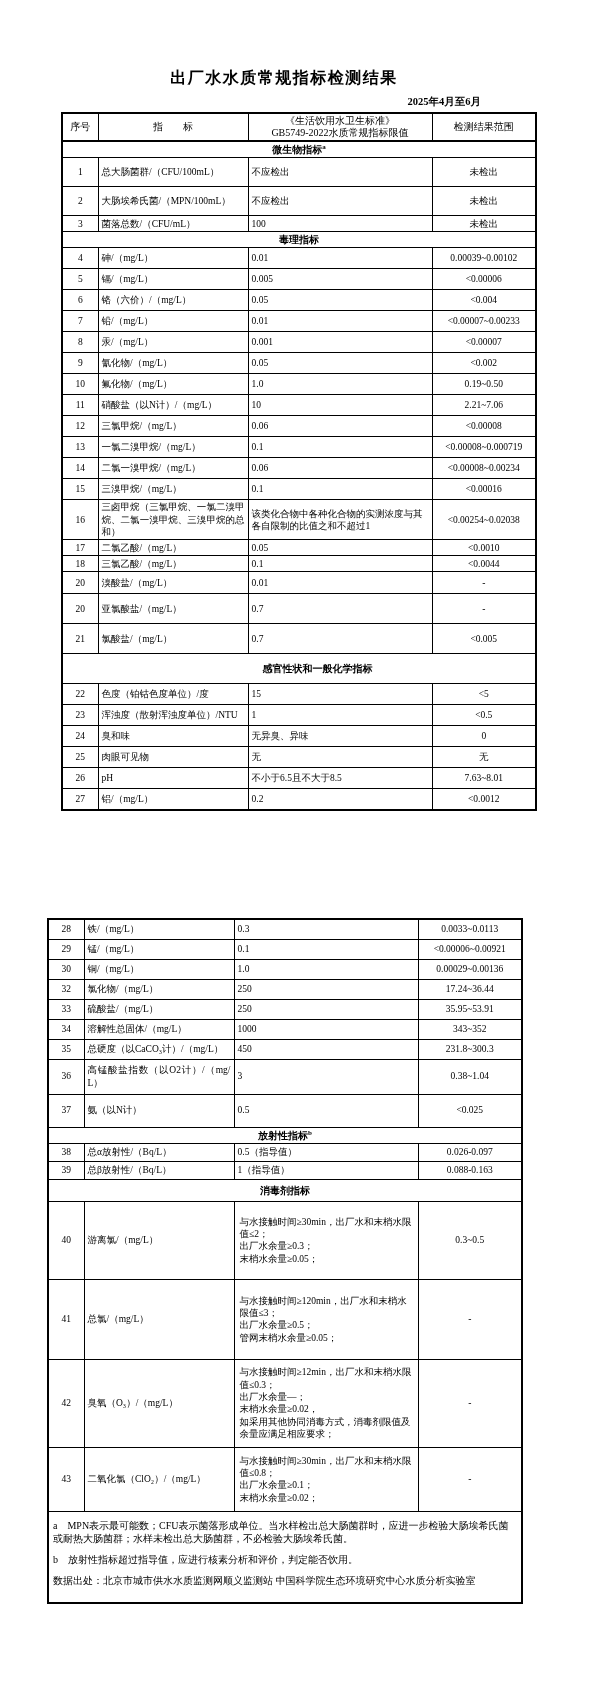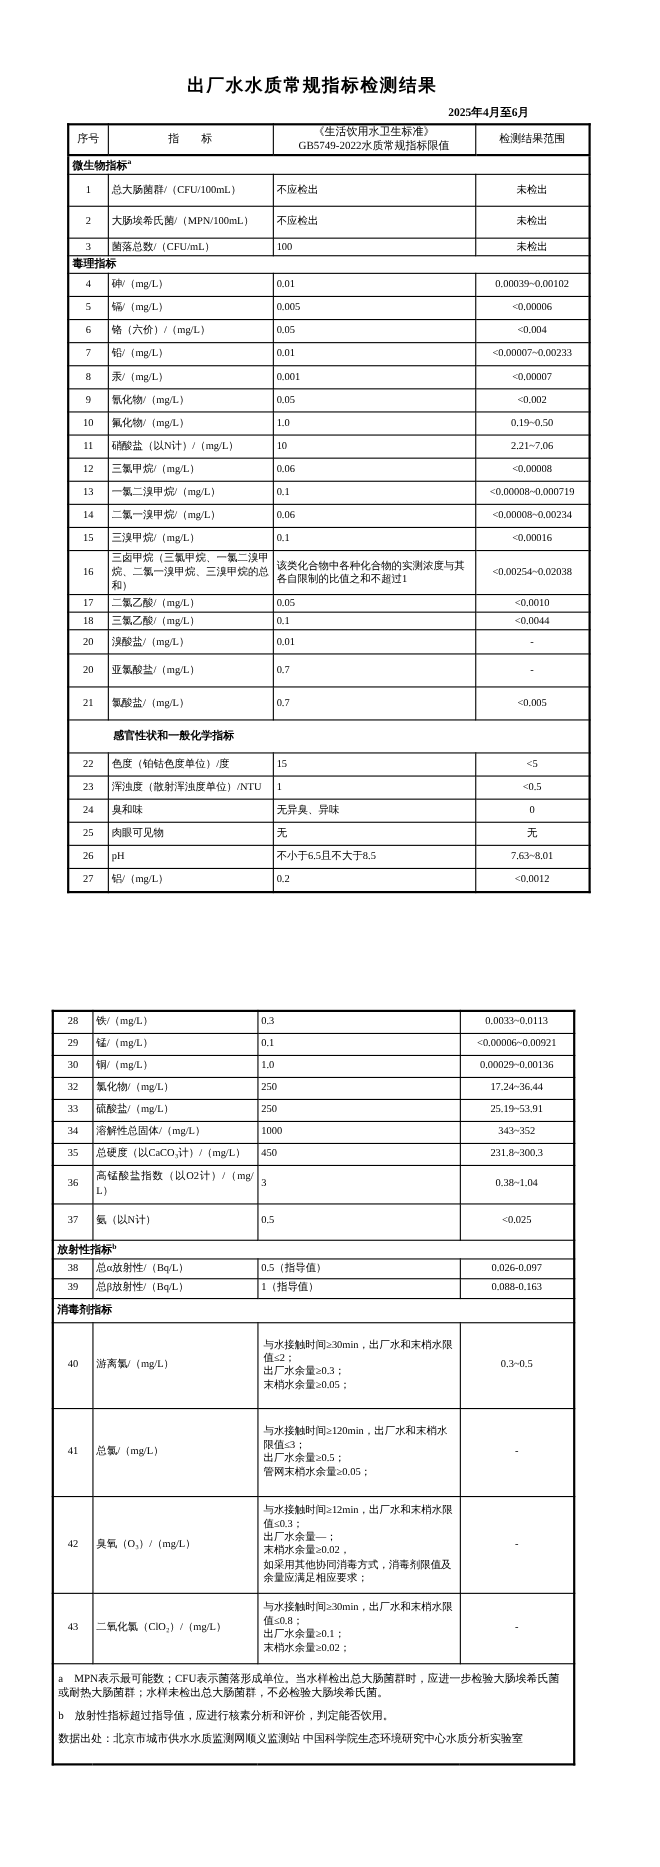--- a/index.html
+++ b/index.html
@@ -30,21 +30,21 @@
     font-size:9.5px;line-height:1.3;
     vertical-align:middle;
     overflow:hidden;
     word-break:break-all;
   }
   thead th{
     font-weight:normal;text-align:center;font-size:10px;line-height:1.2;
     border-bottom:2px solid #000;
   }
   tr.section td{
-    font-weight:bold;text-align:left;font-size:10px;padding-left:3px;
+    font-weight:bold;text-align:center;font-size:10px;padding-left:3px;
   }
   tr.section[data-sec="sensory"] td{padding-left:40px;}
   .sec-sup{font-size:7px;vertical-align:super;font-weight:bold;}
   .cell-no{text-align:center;}
   .cell-item{text-align:justify;}
   .cell-limit{text-align:left;}
   .cell-limit.left{text-align:left;white-space:pre-line;padding-left:5px;padding-right:4px;}
   .cell-result{text-align:center;}
 
   
@@ -303,21 +303,21 @@
         <tr class="data" data-row="32">
           <td class="cell-no">32</td>
           <td class="cell-item">氯化物/（mg/L）</td>
           <td class="cell-limit">250</td>
           <td class="cell-result">17.24~36.44</td>
         </tr>
         <tr class="data" data-row="33">
           <td class="cell-no">33</td>
           <td class="cell-item">硫酸盐/（mg/L）</td>
           <td class="cell-limit">250</td>
-          <td class="cell-result">25.19~53.91</td>
+          <td class="cell-result">35.95~53.91</td>
         </tr>
         <tr class="data" data-row="34">
           <td class="cell-no">34</td>
           <td class="cell-item">溶解性总固体/（mg/L）</td>
           <td class="cell-limit">1000</td>
           <td class="cell-result">343~352</td>
         </tr>
         <tr class="data" data-row="35">
           <td class="cell-no">35</td>
           <td class="cell-item">总硬度（以CaCO₃计）/（mg/L）</td>

